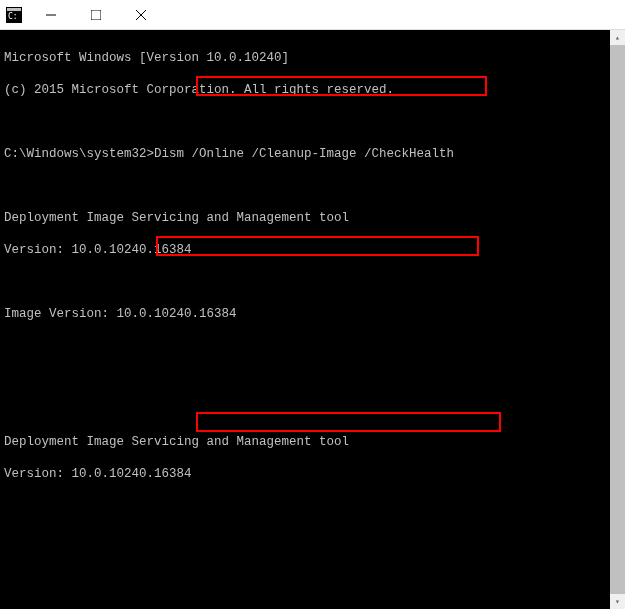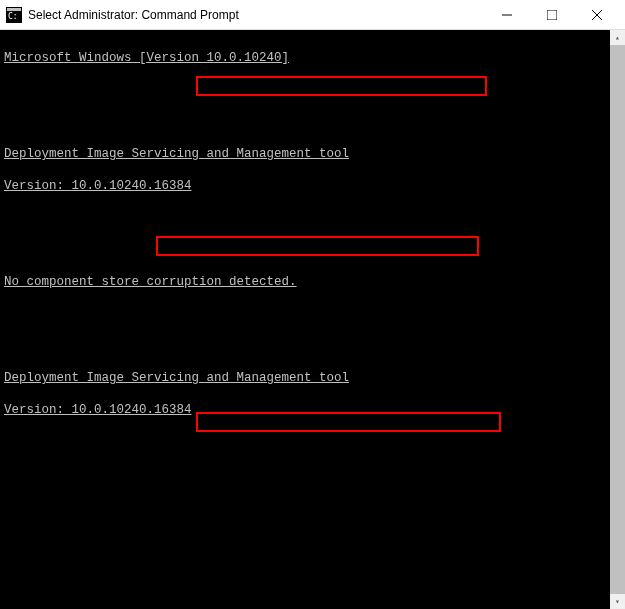--- a/index.html
+++ b/index.html
@@ -52,21 +52,20 @@
       background: #000;
       color: #c0c0c0;
       width: 610px;
       height: 579px;
       padding: 4px 4px;
       font-size: 12.5px;
       line-height: 16px;
       white-space: pre;
       position: relative;
       overflow: hidden;
-      text-decoration: underline;
     }
     .scrollbar {
       position: absolute;
       right: 0;
       top: 30px;
       width: 15px;
       height: 579px;
       background: #f0f0f0;
     }
     .scrollbar-up, .scrollbar-down {
@@ -102,21 +101,20 @@
 <body>
 
 <div class="titlebar">
   <div class="titlebar-icon">
     <svg viewBox="0 0 16 16">
       <rect x="0" y="0" width="16" height="16" fill="#000"></rect>
       <rect x="1" y="1" width="14" height="3" fill="#c0c0c0"></rect>
       <text x="2" y="12" font-size="8" fill="#fff" font-family="monospace">C:</text>
     </svg>
   </div>
-  <div class="titlebar-title">Select Administrator: Command Prompt</div>
   <div class="titlebar-buttons">
     <div class="titlebar-btn">
       <svg width="10" height="10">
           <line x1="0" y1="5" x2="10" y2="5" stroke="#000" stroke-width="1"></line>
         </svg>
     </div>
     <div class="titlebar-btn">
       <svg width="10" height="10">
           <rect x="0" y="0" width="10" height="10" stroke="#000" stroke-width="1" fill="none"></rect>
         </svg>
@@ -125,27 +123,29 @@
       <svg width="10" height="10">
           <line x1="0" y1="0" x2="10" y2="10" stroke="#000" stroke-width="1"></line>
           <line x1="10" y1="0" x2="0" y2="10" stroke="#000" stroke-width="1"></line>
         </svg>
     </div>
   </div>
 </div>
 
 <div class="terminal">
 <div class="line">Microsoft Windows [Version 10.0.10240]</div>
+<div class="line">(c) 2015 Microsoft Corporation. All rights reserved.</div>
 <div class="line"></div>
+<div class="line">C:\Windows\system32&gt;Dism /Online /Cleanup-Image /CheckHealth</div>
 <div class="line"></div>
 <div class="line">Deployment Image Servicing and Management tool</div>
 <div class="line">Version: 10.0.10240.16384</div>
 <div class="line"></div>
+<div class="line">Image Version: 10.0.10240.16384</div>
 <div class="line"></div>
-<div class="line">No component store corruption detected.</div>
 <div class="line"></div>
 <div class="line"></div>
 <div class="line">Deployment Image Servicing and Management tool</div>
 <div class="line">Version: 10.0.10240.16384</div>
 <div class="line"></div>
 
 
 
 
 

